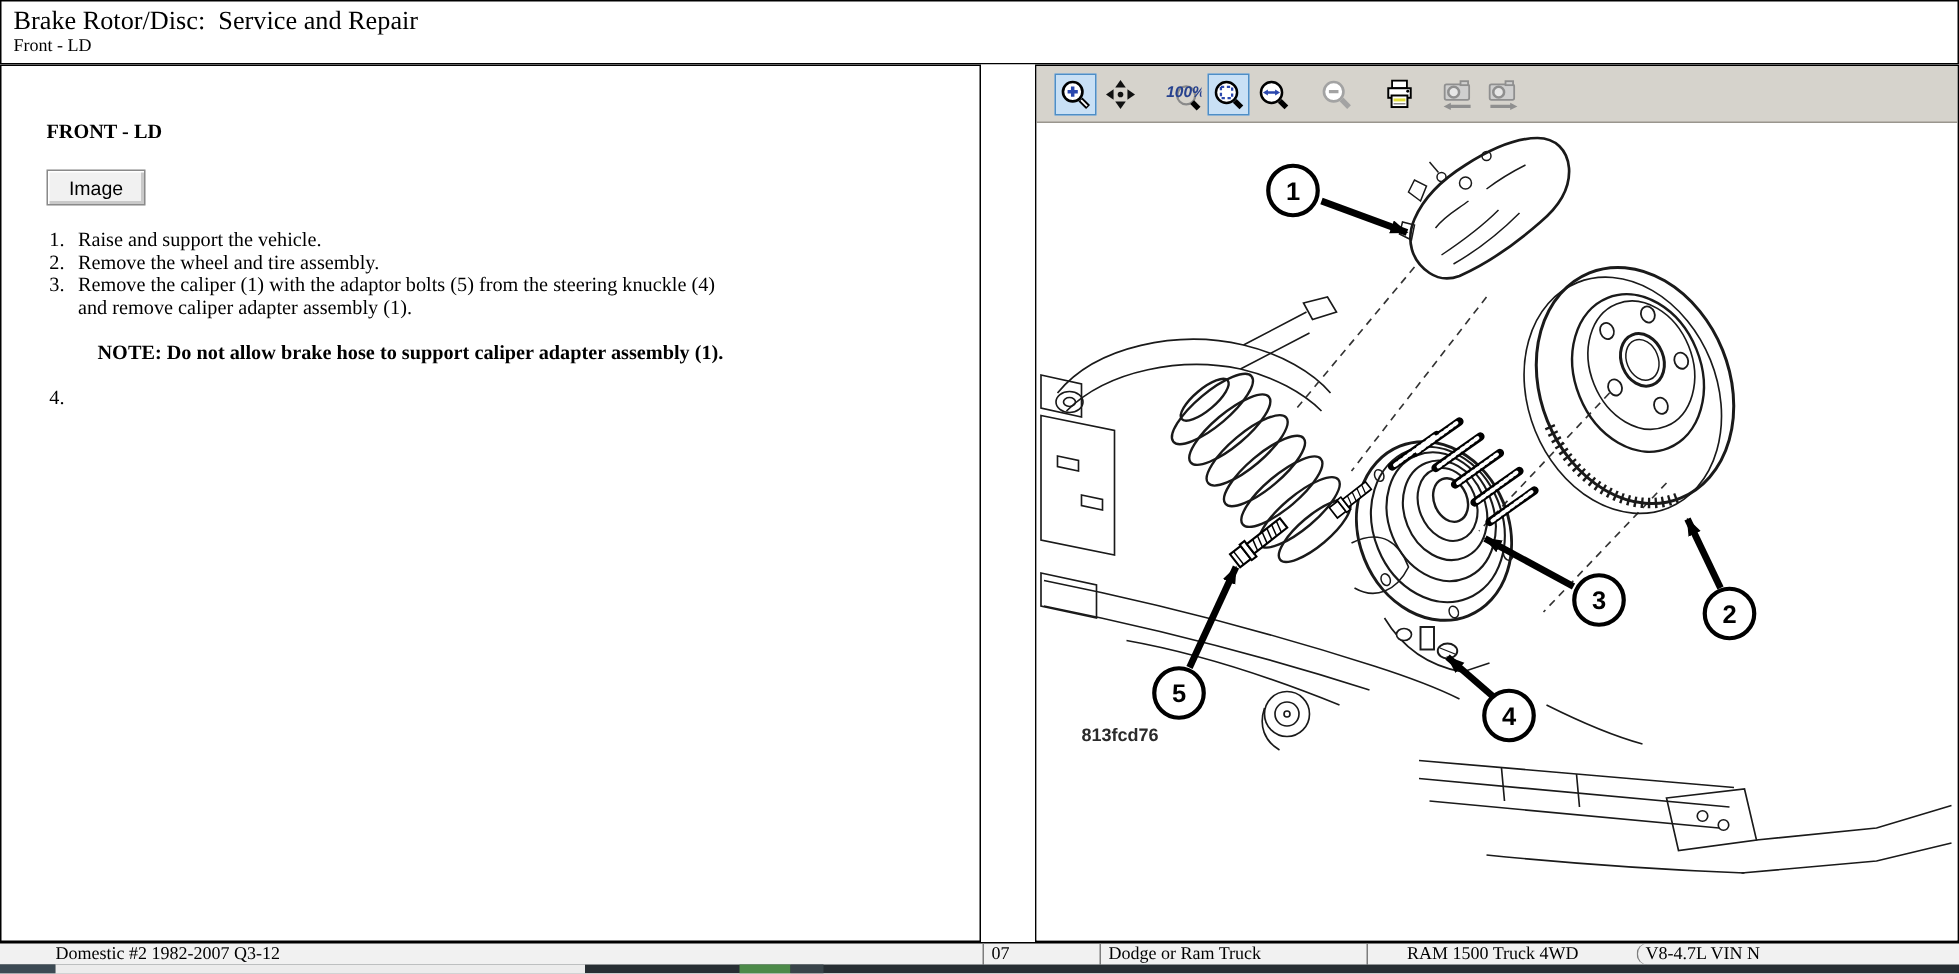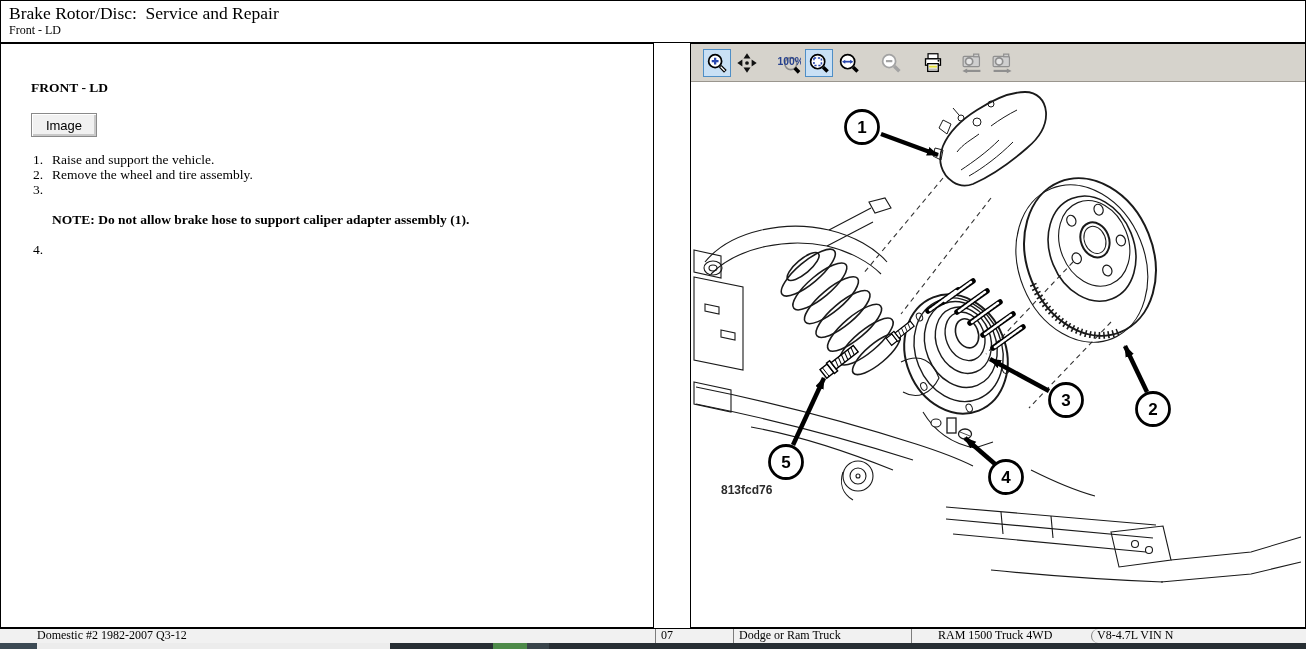--- a/index.html
+++ b/index.html
@@ -22,27 +22,27 @@
   
   .section-heading{font-weight:bold;font-size:13.5px;margin:36px 0 0 30px;}
   .image-button{margin:17px 0 0 30px;width:64px;height:22px;background:#f1f1f1;
       border:1px solid #8a8a8a;box-shadow:inset 1px 1px 0 #fff, inset -2px -2px 0 #c9c9c9;
       font-family:"Liberation Sans",sans-serif;font-weight:normal;font-size:13px;
       display:flex;align-items:center;justify-content:center;cursor:pointer;}
   .steps{margin-top:15px;font-size:13.5px;}
   .step{display:flex;line-height:15px;margin-bottom:0;}
   .step .num{width:18px;text-align:right;margin-left:24px;margin-right:9px;flex:none;}
   .step .text{max-width:436px;}
-  .note{font-weight:bold;font-size:13.5px;margin:15px 0 15px 51px;max-width:440px;line-height:15px;}
+  .note{font-weight:bold;font-size:13.5px;margin:15px 0 15px 64px;max-width:440px;line-height:15px;}
 
   
   .toolbar{height:38px;box-sizing:border-box;background:#d6d3cc;border-bottom:1px solid #9a968e;
            display:flex;align-items:center;padding-left:12px;}
   .tb-btn{width:28px;height:28px;box-sizing:border-box;display:flex;align-items:center;
-          justify-content:center;border:1px solid transparent;margin-right:2px;flex:none;}
+          justify-content:center;border:1px solid transparent;margin-right:2px;flex:none;font-style:italic;}
   .tb-btn.selected{background:#c9e0f5;border:1px solid #4e8ec6;}
   .tb-gap{width:12px;flex:none;}
   .tb-gap-s{width:9px;flex:none;}
 
   
   .canvas{position:absolute;top:38px;left:0;right:0;bottom:0;background:#fff;}
   .canvas svg{display:block;width:100%;height:100%;}
 
   
   .statusbar{position:absolute;left:0;right:0;bottom:6px;height:15px;box-sizing:border-box;
@@ -80,20 +80,21 @@
     <div class="step">
       <span class="num">1.</span>
       <span class="text">Raise and support the vehicle.</span>
     </div>
     <div class="step">
       <span class="num">2.</span>
       <span class="text">Remove the wheel and tire assembly.</span>
     </div>
     <div class="step">
       <span class="num">3.</span>
+      <span class="text">Remove the caliper (1) with the adaptor bolts (5) from the steering knuckle (4) and remove caliper adapter assembly (1).</span>
     </div>
     <div class="note">NOTE: Do not allow brake hose to support caliper adapter assembly (1).</div>
     <div class="step">
       <span class="num">4.</span>
     </div>
   </div>
 </div>
 
 <div class="splitter"></div>
 

